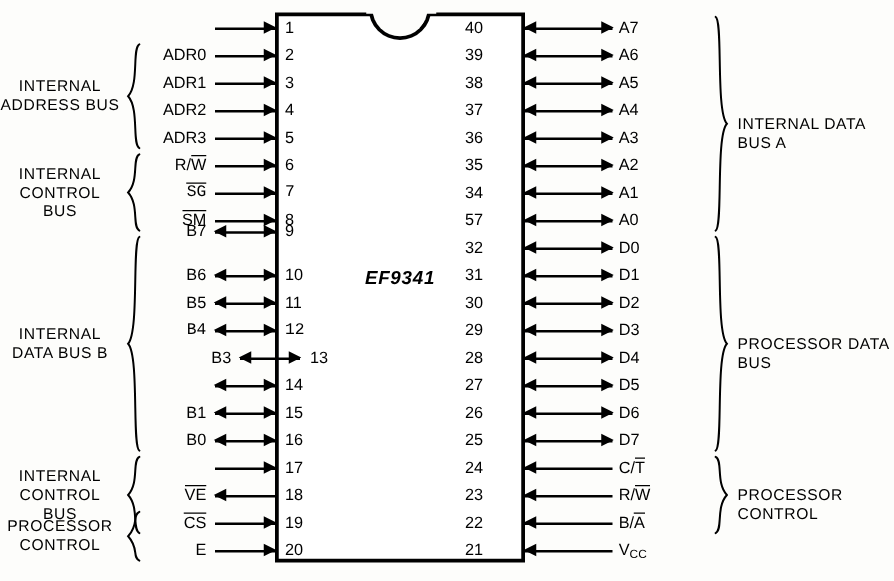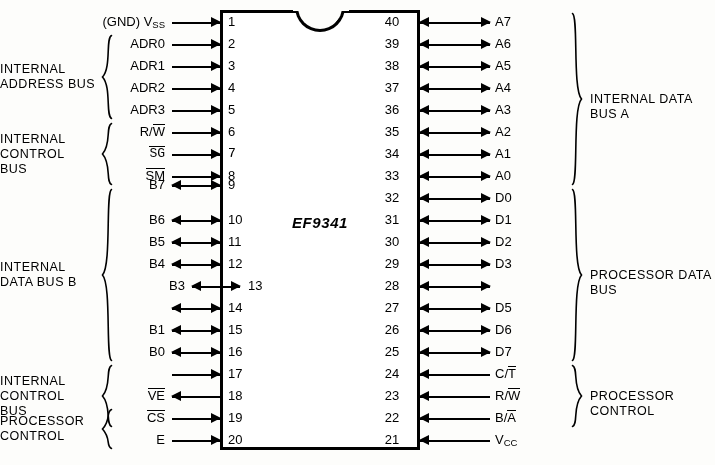--- a/index.html
+++ b/index.html
@@ -49,21 +49,21 @@
 
   
   .pinrow{position:absolute;height:22px;left:0;width:715px;}
 
   .pinnum{
     position:absolute;top:0;height:22px;line-height:22px;
     font-size:13px;
     z-index:3;
   }
   .pinnum.left{left:228px;text-align:left;}
-  .pinnum.right{left:372px;width:40px;text-align:center;}
+  .pinnum.right{left:372px;width:40px;text-align:left;}
 
   .siglabel{
     position:absolute;top:0;height:22px;line-height:22px;
     font-size:13px;
     white-space:nowrap;
   }
   .siglabel.left{left:60px;width:105px;text-align:right;}
   .siglabel.right{left:495px;width:70px;text-align:left;}
 
   
@@ -97,35 +97,34 @@
   }
   .brace svg{display:block;}
 
   .grouplabel{
     position:absolute;
     font-size:12.5px;
     letter-spacing:0.5px;
     line-height:15px;
     white-space:pre-line;
   }
-  .grouplabel.left{text-align:left;}
+  .grouplabel.left{text-align:center;}
   .grouplabel.right{text-align:left;}
 </style>
 </head>
 <body>
 
 <div id="stage">
 
   <div class="chip-body"></div>
   <div class="chip-notch"></div>
   <div class="chip-name">EF9341</div>
 
   <div id="rows-left">
       <div class="pinrow" style="top: 11px;">
-        <div class="siglabel left">(GND) V<span class="sub">SS</span></div>
         <div class="lead left">
           <div class="shaft"></div>
           <div class="arrow r"></div>
         </div>
         <div class="pinnum left">1</div>
       </div>
       <div class="pinrow" style="top: 33px;">
         <div class="siglabel left">ADR0</div>
         <div class="lead left">
           <div class="shaft"></div>
@@ -201,21 +200,21 @@
       </div>
       <div class="pinrow" style="top: 231px;">
         <div class="siglabel left">B5</div>
         <div class="lead left">
           <div class="shaft"></div>
           <div class="arrow r"></div>
           <div class="arrow l"></div>
         </div>
         <div class="pinnum left">11</div>
       </div>
-      <div class="pinrow" style="top: 253px;">
+      <div class="pinrow" style="top: 253px; font-family: Liberation Mono, monospace;">
         <div class="siglabel left">B4</div>
         <div class="lead left">
           <div class="shaft"></div>
           <div class="arrow r"></div>
           <div class="arrow l"></div>
         </div>
         <div class="pinnum left">12</div>
       </div>
       <div class="pinrow" style="top: 275px; margin-left: 20px;">
         <div class="siglabel left">B3</div>
@@ -348,21 +347,21 @@
         </div>
         <div class="pinnum right">34</div>
       </div>
       <div class="pinrow" style="top: 165px;">
         <div class="siglabel right">A0</div>
         <div class="lead right">
           <div class="shaft"></div>
           <div class="arrow l"></div>
           <div class="arrow r"></div>
         </div>
-        <div class="pinnum right">33</div>
+        <div class="pinnum right">57</div>
       </div>
       <div class="pinrow" style="top: 187px;">
         <div class="siglabel right">D0</div>
         <div class="lead right">
           <div class="shaft"></div>
           <div class="arrow l"></div>
           <div class="arrow r"></div>
         </div>
         <div class="pinnum right">32</div>
       </div>
@@ -387,20 +386,21 @@
       <div class="pinrow" style="top: 253px;">
         <div class="siglabel right">D3</div>
         <div class="lead right">
           <div class="shaft"></div>
           <div class="arrow l"></div>
           <div class="arrow r"></div>
         </div>
         <div class="pinnum right">29</div>
       </div>
       <div class="pinrow" style="top: 275px;">
+        <div class="siglabel right">D4</div>
         <div class="lead right">
           <div class="shaft"></div>
           <div class="arrow l"></div>
           <div class="arrow r"></div>
         </div>
         <div class="pinnum right">28</div>
       </div>
       <div class="pinrow" style="top: 297px;">
         <div class="siglabel right">D5</div>
         <div class="lead right">

